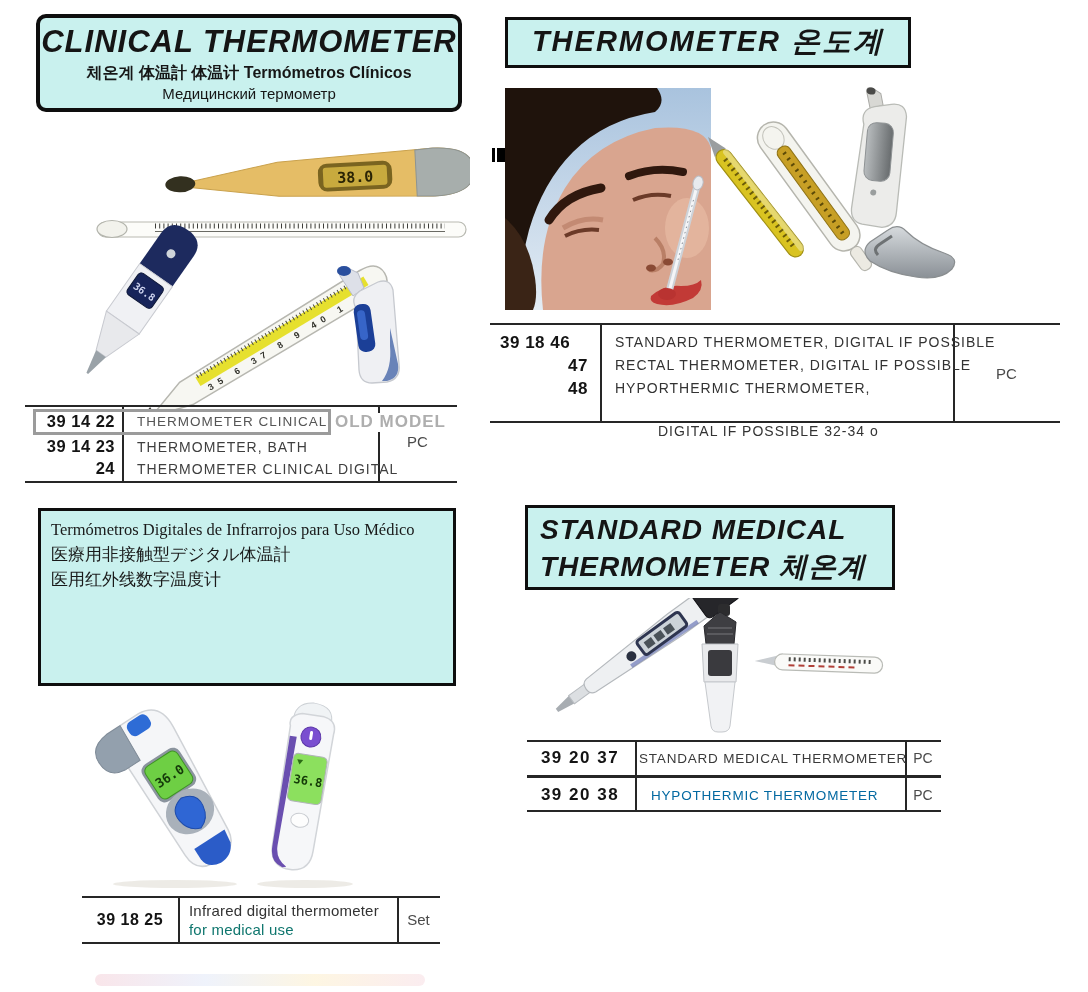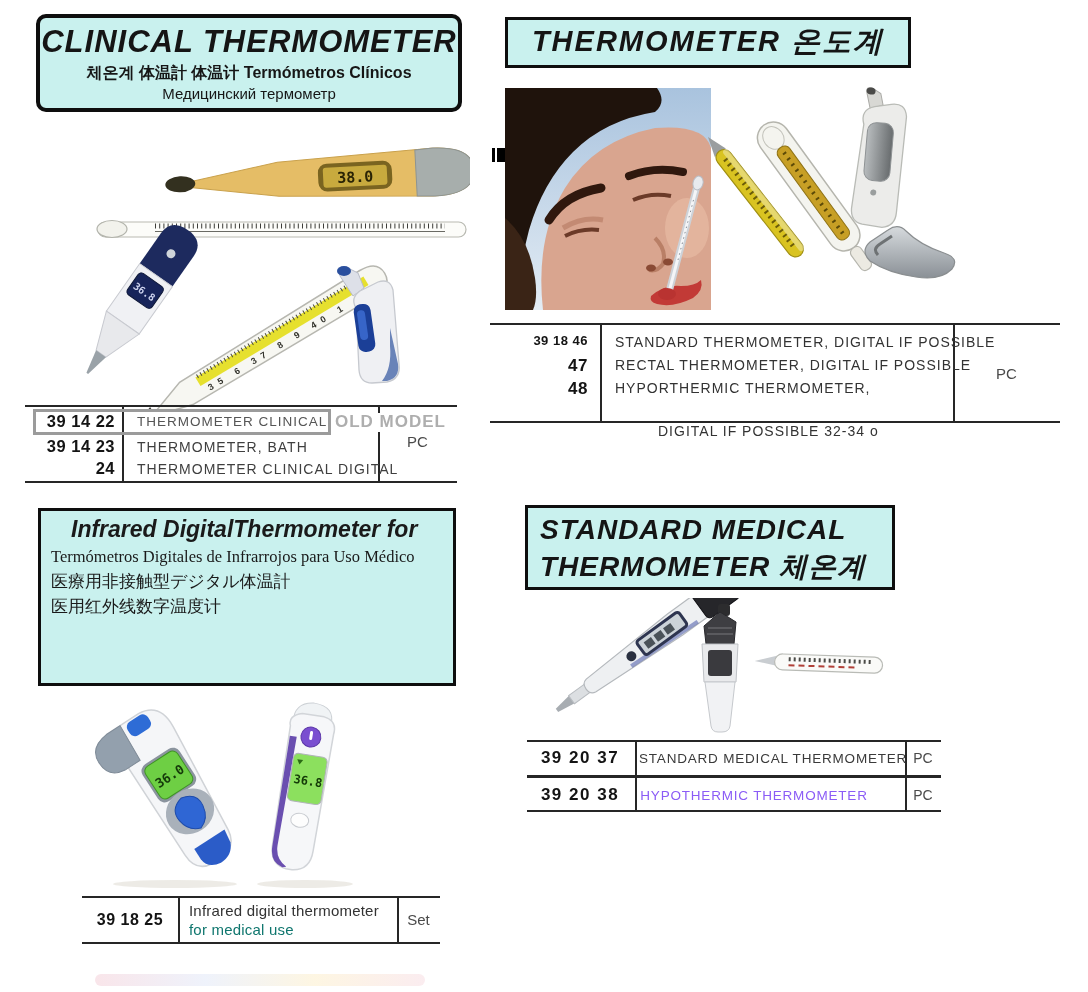--- a/index.html
+++ b/index.html
@@ -175,34 +175,33 @@
         <path d="M8,36 Q-2,26 8,17 L26,5 Q36,-2 44,6 Q58,20 82,28 Q98,33 90,44 Q78,56 54,52 Q26,48 8,36 Z" fill="url(#met3)" stroke="#8a8e90" stroke-width="1.2"></path>
         <path d="M16,30 Q10,24 18,19 L30,11" stroke="#6e7274" stroke-width="3" fill="none"></path>
       </g>
     </svg>
 
     <div class="tbl" style="left:490px;top:323px;width:570px;height:100px;">
       <div class="hline" style="top:0;"></div>
       <div class="hline" style="bottom:0;"></div>
       <div class="vline" style="left:110px;top:0;height:100px;"></div>
       <div class="vline" style="left:463px;top:0;height:100px;"></div>
-      <span class="code" style="left:10px;top:10px;width:88px;text-align:right;font-size:13px;">39 18 46</span>
+      <span class="code" style="left:10px;top:10px;width:88px;font-size:17px;">39 18 46</span>
       <span class="code" style="left:10px;top:33px;width:88px;text-align:right;font-size:17px;">47</span>
       <span class="code" style="left:10px;top:56px;width:88px;text-align:right;font-size:17px;">48</span>
       <span class="desc" style="left:125px;top:11px;color:#333;">STANDARD THERMOMETER, DIGITAL IF POSSIBLE</span>
       <span class="desc" style="left:125px;top:34px;color:#333;">RECTAL THERMOMETER, DIGITAL IF POSSIBLE</span>
       <span class="desc" style="left:125px;top:57px;color:#333;">HYPORTHERMIC THERMOMETER,</span>
       <span class="desc" style="left:168px;top:79px;color:#333;margin-top:21px;">DIGITAL IF POSSIBLE 32-34 o</span>
       <span class="unit" style="left:463px;top:42px;width:107px;">PC</span>
     </div>
   </div>
 
   <div>
     <div class="hbox thin" style="left:38px;top:508px;width:418px;height:178px;padding:5px 10px;text-align:left;box-sizing:border-box;">
-      <div style="font-style:italic;font-weight:bold;font-size:23px;padding-left:20px;">Infrared DigitalThermometer for</div>
       <div style="font-family:'Liberation Serif',serif;font-size:16.5px;margin-top:4px;">Termómetros Digitales de Infrarrojos para Uso Médico</div>
       <div style="font-family:'Liberation Serif',serif;font-size:17px;margin-top:3px;">医療用非接触型デジタル体温計</div>
       <div style="font-family:'Liberation Serif',serif;font-size:17px;margin-top:2px;">医用红外线数字温度计</div>
     </div>
 
     <svg class="abs" style="left:60px;top:698px;" width="340" height="192" viewBox="0 0 340 192">
       <ellipse cx="115" cy="186" rx="62" ry="4" fill="#d8d2c8" opacity=".45"></ellipse>
       <ellipse cx="245" cy="186" rx="48" ry="4" fill="#d8d2c8" opacity=".45"></ellipse>
 
       <g transform="rotate(-33 105 95)">
@@ -285,18 +284,18 @@
     <div class="tbl" style="left:527px;top:740px;width:414px;height:72px;">
       <div class="hline" style="top:0;"></div>
       <div class="hline" style="top:35px;height:3px;"></div>
       <div class="hline" style="bottom:0;"></div>
       <div class="vline" style="left:108px;top:0;height:72px;"></div>
       <div class="vline" style="left:378px;top:0;height:72px;"></div>
       <span class="code" style="left:4px;top:8px;width:98px;text-align:center;font-size:17px;letter-spacing:1.5px;">39 20 37</span>
       <span class="desc" style="left:112px;top:11px;width:262px;text-align:center;font-size:13.5px;letter-spacing:.8px;color:#3a3a3a;">STANDARD MEDICAL THERMOMETER</span>
       <span class="unit" style="left:378px;top:10px;width:36px;font-size:14px;">PC</span>
       <span class="code" style="left:4px;top:45px;width:98px;text-align:center;font-size:17px;letter-spacing:1.5px;">39 20 38</span>
-      <span class="desc" style="left:96px;top:48px;width:262px;text-align:center;font-size:13.5px;letter-spacing:.8px;color:#8b5cf6;">HYPOTHERMIC THERMOMETER</span>
+      <span class="desc" style="left:124px;top:48px;width:262px;font-size:13.5px;letter-spacing:.8px;color:#0369a1;">HYPOTHERMIC THERMOMETER</span>
       <span class="unit" style="left:378px;top:47px;width:36px;font-size:14px;">PC</span>
     </div>
   </div>
 
 </div>
 
 </body></html>

